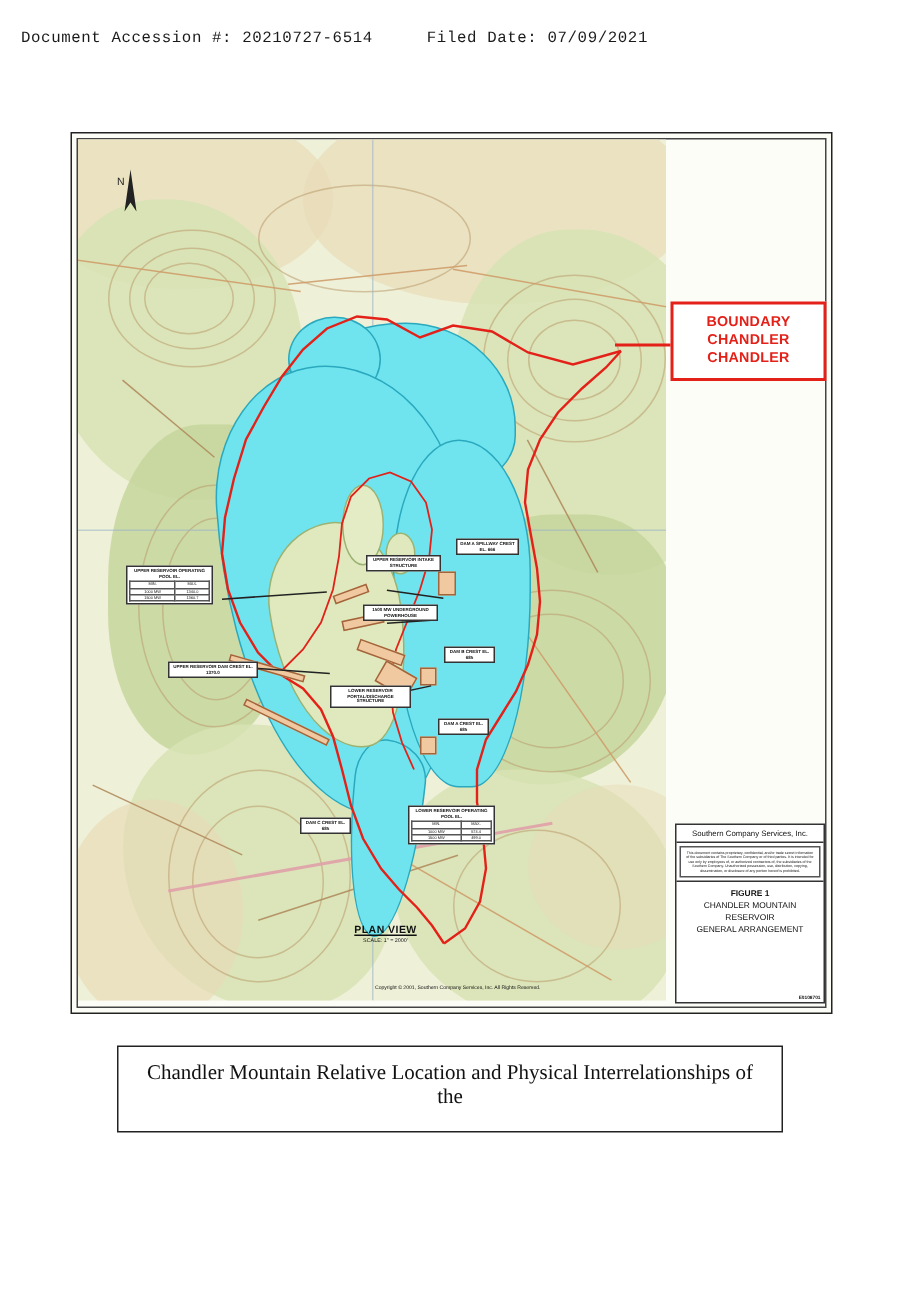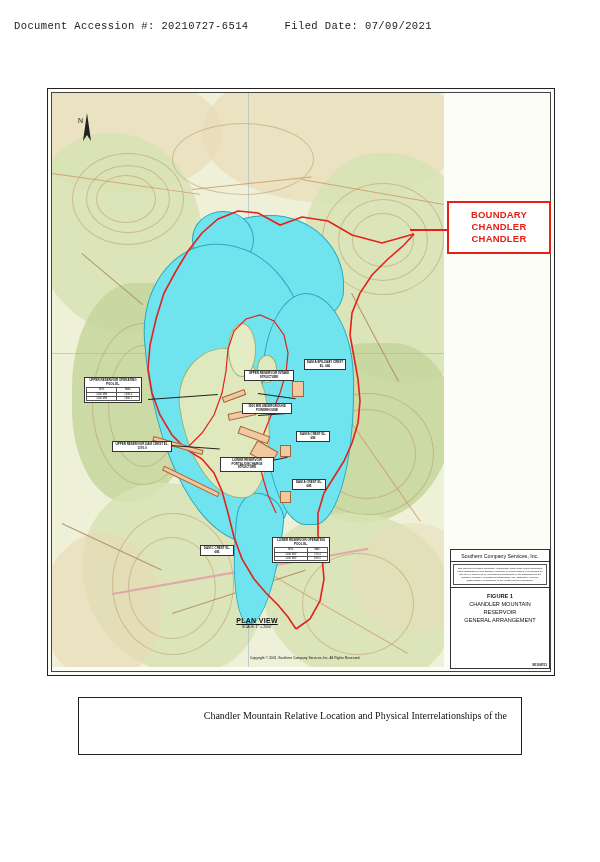--- a/index.html
+++ b/index.html
@@ -315,23 +315,23 @@
     left: 78px;
     top: 697px;
     width: 442px;
     height: 56px;
     border: 1px solid #222;
     background: #fff;
   }
   .caption p {
     margin: 14px;
     font-family: "Liberation Serif", serif;
-    font-size: 10px;
-    color: #111;
-    text-align: right;
+    font-size: 14px;
+    color: #111;
+    text-align: center;
     line-height: 16px;
   }
   .caption .l1 { margin-top: 10px; }
   .caption .l2 { margin-top: 7px; }
 </style>
 </head>
 <body>
 
 <div class="doc-stamp"><span>Document Accession #: 20210727-6514</span><span class="gap"></span><span>Filed Date: 07/09/2021</span></div>
 

